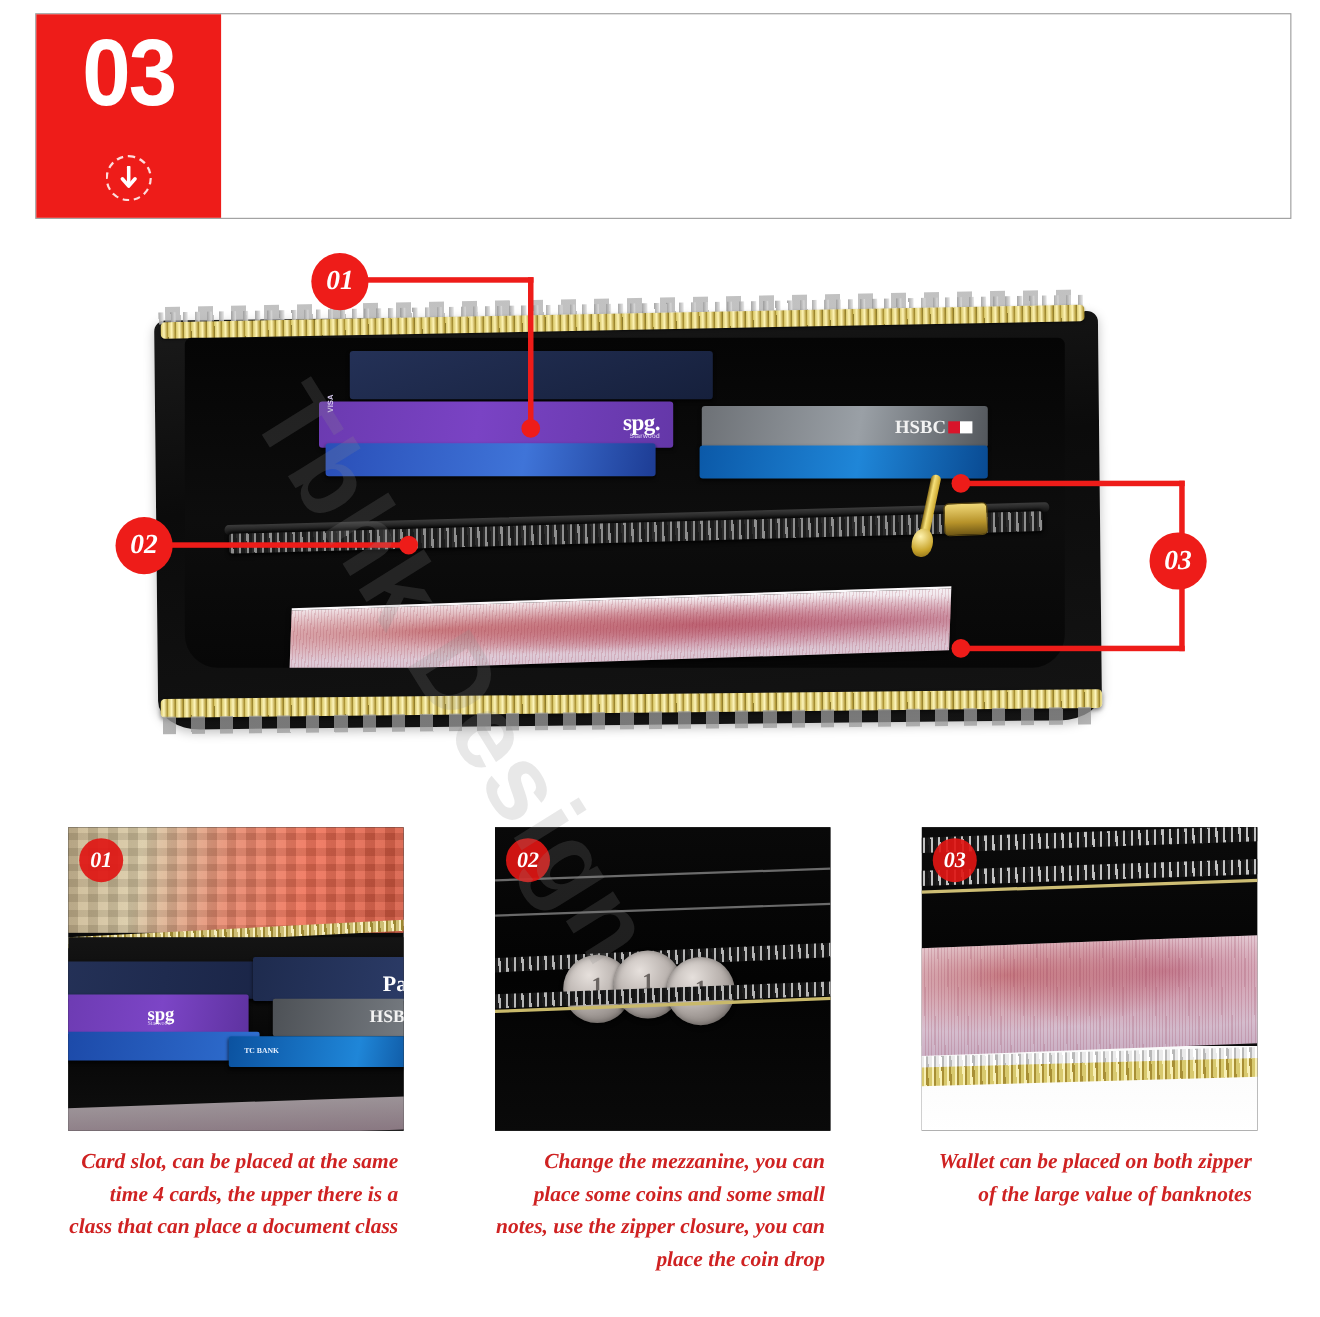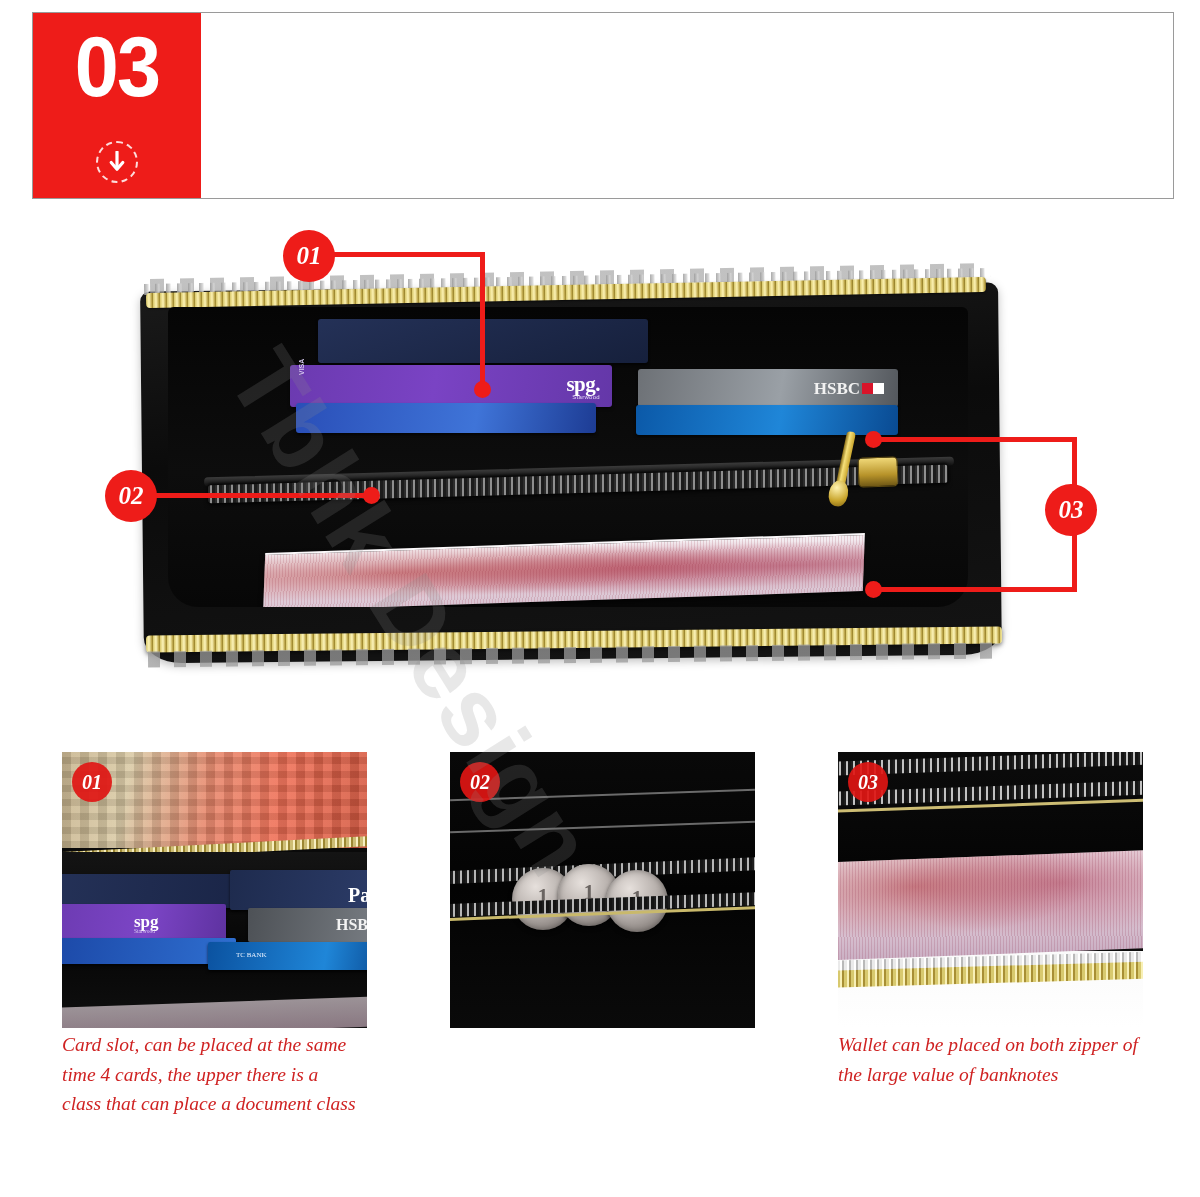--- a/index.html
+++ b/index.html
@@ -283,26 +283,27 @@
   .thumb-badge {
     position: absolute; left: 10px; top: 10px;
     width: 40px; height: 40px; border-radius: 50%;
     background: rgba(224,22,20,0.92);
     color:#fff; font-family:"Liberation Serif", serif;
     font-style: italic; font-weight: bold; font-size: 20px;
     display:flex; align-items:center; justify-content:center;
     z-index: 4;
   }
   .thumb-cap {
-    margin-top: 2px;
+    margin-top: 14px;
     color: #cf2222;
     font-family: "Liberation Serif", serif;
-    font-style: italic; font-weight: normal;
+    font-style: italic; font-weight: bold;
     font-size: 19.5px; line-height: 1.52;
     width: 300px;
+    text-align: right;
   }
 
   
   .t1-top {
     position:absolute; left:0; top:0; width:100%; height: 96px;
     background:
       linear-gradient(100deg,#c8b48d 0%, #d9c9a4 22%, #e8876b 48%, #ef6f55 70%, #d4573f 100%);
     filter: blur(0.4px);
   }
   .t1-top::after{
@@ -502,21 +503,21 @@
         </div>
         <div class="t1-card t1-spg">
           <div class="mini" style="left:86px; top:8px; font-size:17px;">spg</div>
           <div class="mini" style="left:86px; top:24px; font-size:5.5px; font-weight:normal; color:#ded0f4;">Starwood</div>
         </div>
         <div class="t1-card t1-hsbc">
           <div class="mini" style="left:88px; top:8px; font-size:16px; color:#f3f3f3;">HSBC</div>
         </div>
         <div class="t1-card t1-blue"></div>
         <div class="t1-card t1-tcb">
-          <div class="mini" style="left:28px; top:9px; font-size:7px; color:#e8f1ff; font-weight:normal;">TC BANK</div>
+          <div class="mini" style="left:14px; top:9px; font-size:7px; color:#e8f1ff; font-weight:bold;">TC BANK</div>
         </div>
         <div class="t1-notes"></div>
 
         <div class="thumb-badge">01</div>
       </div>
       <div class="thumb-cap">Card slot, can be placed at the same time 4 cards, the upper there is a class that can place a document class</div>
     </div>
 
     <div class="thumb-col c2">
       <div class="thumb-img">
@@ -534,20 +535,21 @@
         </div>
         <div class="t2-coin" style="left:156px; top:118px;">
           <span>1</span>
         </div>
 
         <div class="t2-zip" style="left:-6px; top:146px; width:320px; transform:rotate(-2.2deg);"></div>
         <div class="t2-goldline" style="left:-6px; top:160px; width:320px; transform:rotate(-2.2deg);"></div>
 
         <div class="thumb-badge">02</div>
       </div>
+      <div class="thumb-cap">Change the mezzanine, you can place some coins and some small notes, use the zipper closure, you can place the coin drop</div>
     </div>
 
     <div class="thumb-col c3">
       <div class="thumb-img">
         <div class="t3-bg"></div>
 
         <div class="t3-zip" style="left:-8px; top:4px; width:330px; transform:rotate(-2deg);"></div>
         <div class="t3-zip" style="left:-8px; top:34px; width:330px; transform:rotate(-2deg);"></div>
         <div class="t3-goldline" style="left:-8px; top:52px; width:330px; transform:rotate(-2deg);"></div>
 

